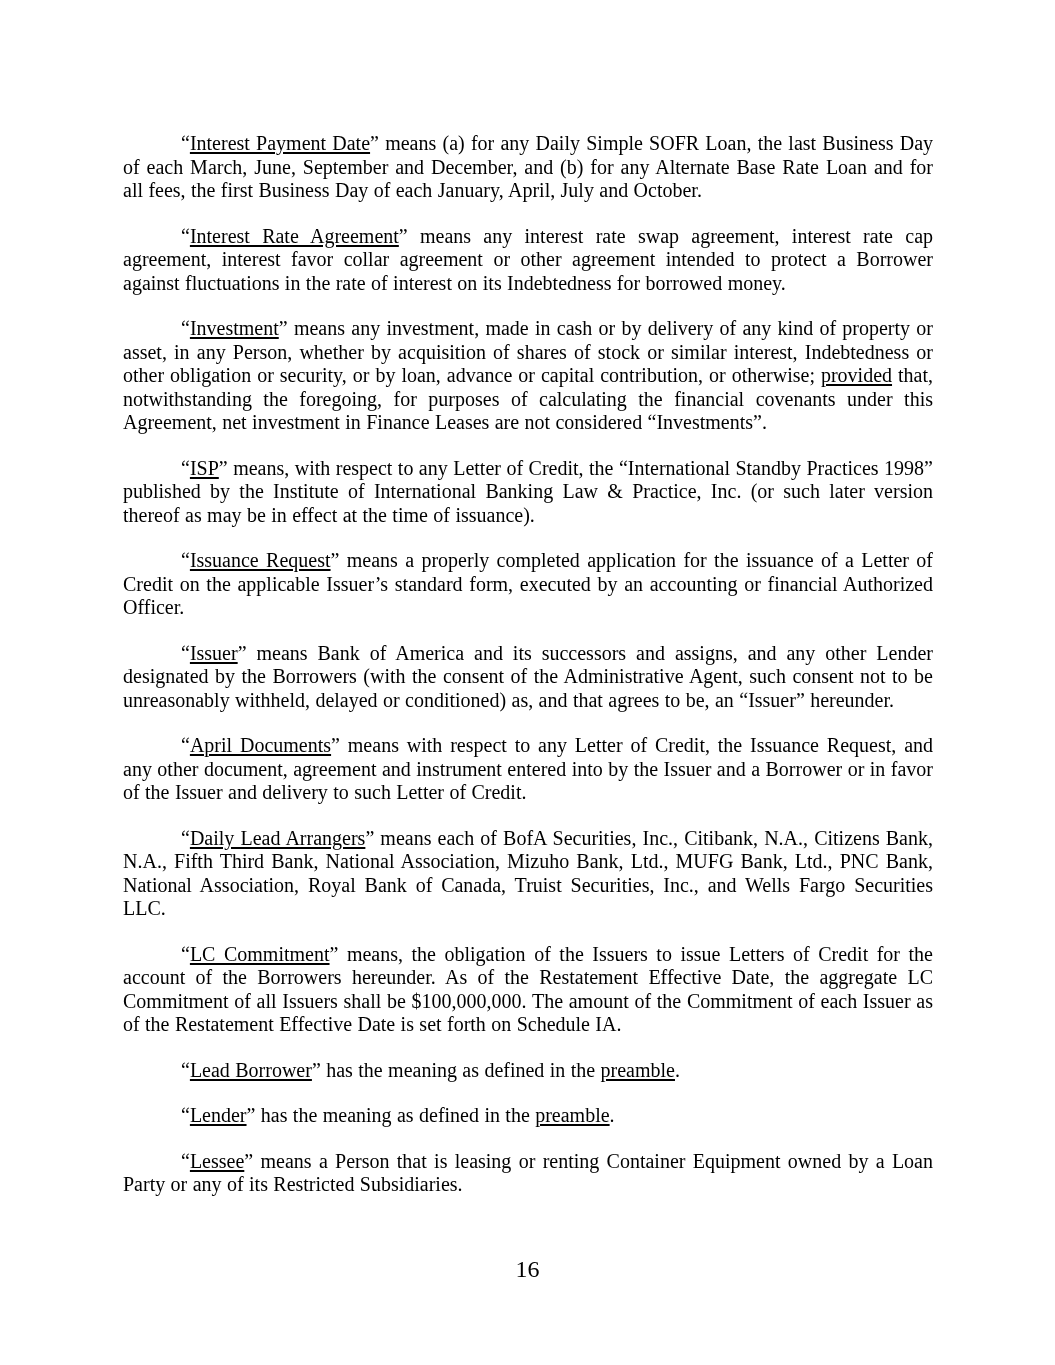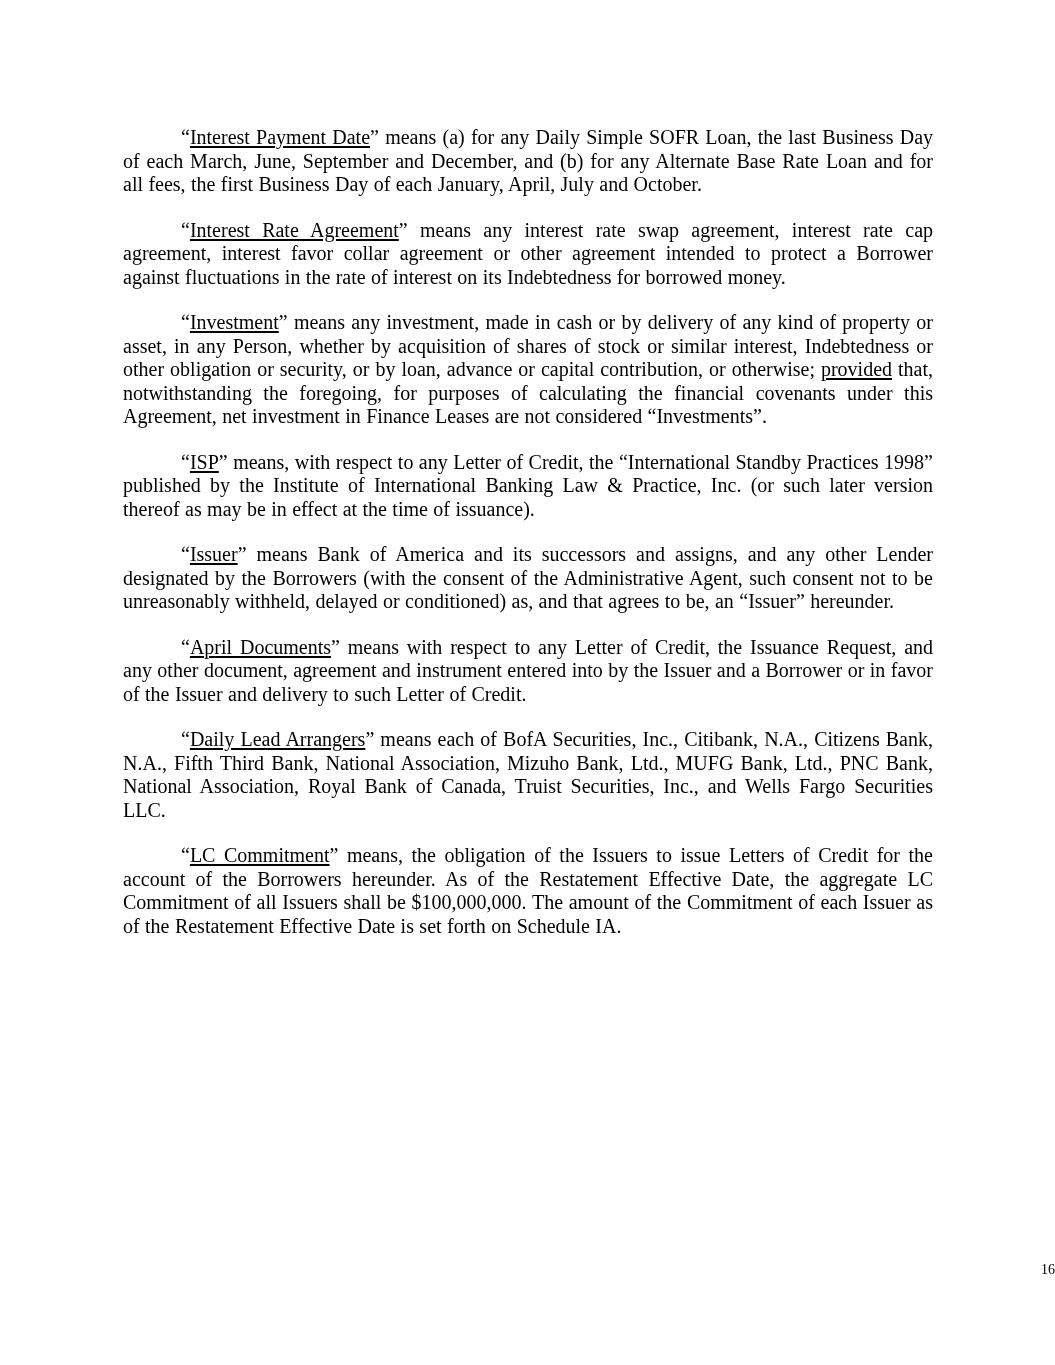--- a/index.html
+++ b/index.html
@@ -16,21 +16,21 @@
     font-family: "Liberation Serif", "DejaVu Serif", serif;
   }
   .page {
     position: absolute;
     inset: 0;
     background: #ffffff;
   }
   .content {
     position: absolute;
     left: 123px;
-    top: 126px;
+    top: 132px;
     width: 810px;
   }
   .para {
     margin: 0 0 22px 0;
     font-size: 20px;
     line-height: 23.5px;
     text-align: justify;
     text-indent: 58px;
     word-spacing: 0.02em;
   }
@@ -39,35 +39,39 @@
   }
   .u {
     text-decoration: underline;
     text-underline-offset: 2px;
   }
   .page-number {
     position: absolute;
     top: 1258px;
     left: 0;
     width: 100%;
-    text-align: right;
-    font-size: 14px;
+    text-align: center;
+    font-size: 24px;
     line-height: 23.5px;
   }
 </style>
 </head>
 <body>
 
 <div class="page">
   <main class="content">
     <div id="paragraphs">
         <p class="para"><span>“</span><span class="u">Interest Payment Date</span><span>” means (a) for any Daily Simple SOFR Loan, the last Business Day of each March, June, September and December, and (b) for any Alternate Base Rate Loan and for all fees, the first Business Day of each January, April, July and October.</span></p>
         <p class="para"><span>“</span><span class="u">Interest Rate Agreement</span><span>” means any interest rate swap agreement, interest rate cap agreement, interest favor collar agreement or other agreement intended to protect a Borrower against fluctuations in the rate of interest on its Indebtedness for borrowed money.</span></p>
         <p class="para"><span>“</span><span class="u">Investment</span><span>” means any investment, made in cash or by delivery of any kind of property or asset, in any Person, whether by acquisition of shares of stock or similar interest, Indebtedness or other obligation or security, or by loan, advance or capital contribution, or otherwise; </span><span class="u">provided</span><span> that, notwithstanding the foregoing, for purposes of calculating the financial covenants under this Agreement, net investment in Finance Leases are not considered “Investments”.</span></p>
         <p class="para"><span>“</span><span class="u">ISP</span><span>” means, with respect to any Letter of Credit, the “International Standby Practices 1998” published by the Institute of International Banking Law &amp; Practice, Inc.  (or such later version thereof as may be in effect at the time of issuance).</span></p>
+        <p class="para"><span>“</span><span class="u">Issuance Request</span><span>” means a properly completed application for the issuance of a Letter of Credit on the applicable Issuer’s standard form, executed by an accounting or financial Authorized Officer.</span></p>
         <p class="para"><span>“</span><span class="u">Issuer</span><span>” means Bank of America and its successors and assigns, and any other Lender designated by the Borrowers (with the consent of the Administrative Agent, such consent not to be unreasonably withheld, delayed or conditioned) as, and that agrees to be, an “Issuer” hereunder.</span></p>
         <p class="para"><span>“</span><span class="u">April Documents</span><span>” means with respect to any Letter of Credit, the Issuance Request, and any other document, agreement and instrument entered into by the Issuer and a Borrower or in favor of the Issuer and delivery to such Letter of Credit.</span></p>
         <p class="para"><span>“</span><span class="u">Daily Lead Arrangers</span><span>” means each of BofA Securities, Inc., Citibank, N.A., Citizens Bank, N.A., Fifth Third Bank, National Association, Mizuho Bank, Ltd., MUFG Bank, Ltd., PNC Bank, National Association, Royal Bank of Canada, Truist Securities, Inc., and Wells Fargo Securities LLC.</span></p>
         <p class="para"><span>“</span><span class="u">LC Commitment</span><span>” means, the obligation of the Issuers to issue Letters of Credit for the account of the Borrowers hereunder. As of the Restatement Effective Date, the aggregate LC Commitment of all Issuers shall be $100,000,000.  The amount of the Commitment of each Issuer as of the Restatement Effective Date is set forth on Schedule IA.</span></p>
+        <p class="para"><span>“</span><span class="u">Lead Borrower</span><span>” has the meaning as defined in the </span><span class="u">preamble</span><span>.</span></p>
+        <p class="para"><span>“</span><span class="u">Lender</span><span>” has the meaning as defined in the </span><span class="u">preamble</span><span>.</span></p>
+        <p class="para"><span>“</span><span class="u">Lessee</span><span>” means a Person that is leasing or renting Container Equipment owned by a Loan Party or any of its Restricted Subsidiaries.</span></p>
       </div>
   </main>
   <div class="page-number">16</div>
 </div>
 
 </body></html>

